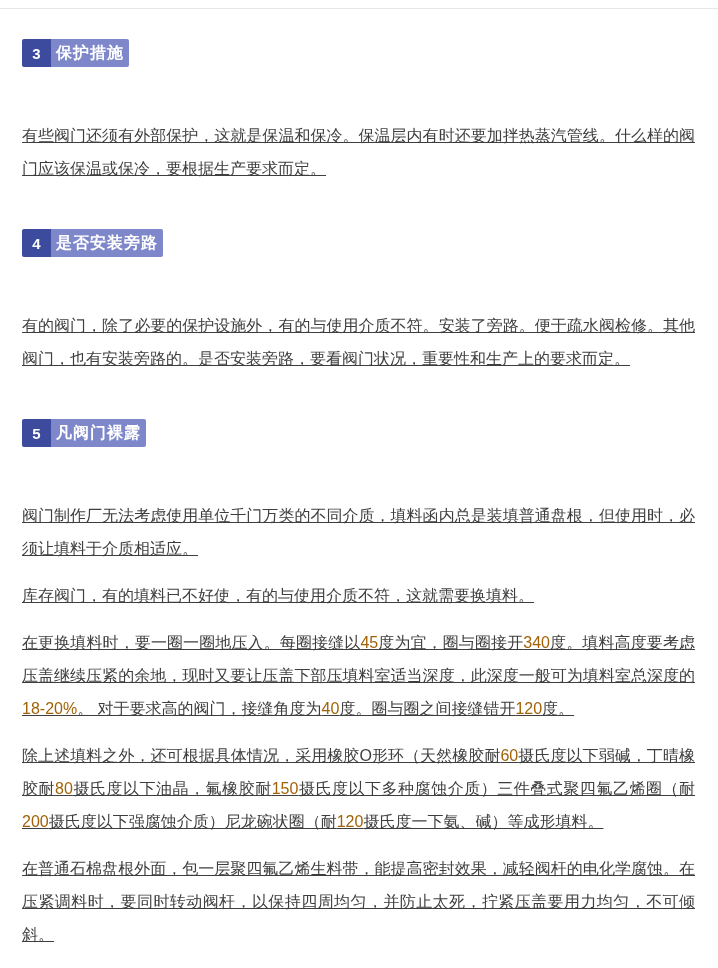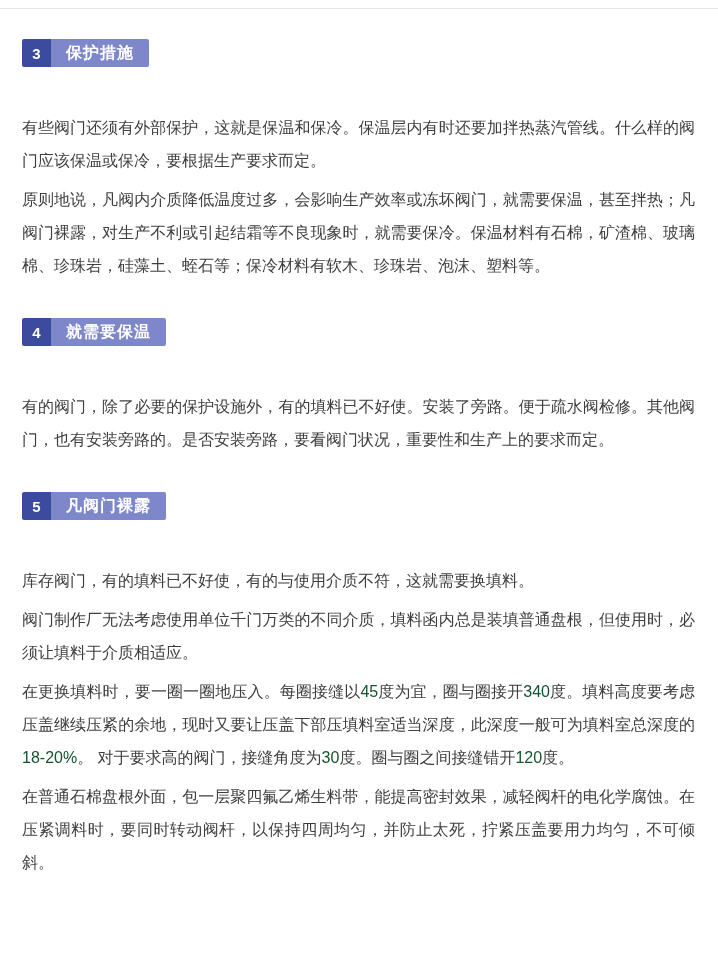--- a/index.html
+++ b/index.html
@@ -39,58 +39,59 @@
     font-size: 15px;
     font-weight: bold;
   }
   .sec-title {
     display: flex;
     align-items: center;
     background: #7d87ca;
     color: #ffffff;
     font-size: 16px;
     font-weight: bold;
-    padding: 0 15px;
+    padding: 0 5px;
     letter-spacing: 1px;
   }
   .para {
     font-size: 16px;
     line-height: 33px;
     color: #3e3e3e;
     text-align: justify;
-    margin: 6px 0;
+    margin: 14px 0;
+    text-decoration: underline;
   }
-  .para .num { color: #14532d; }
+  .para .num { color: #a16207; }
 </style>
 </head>
 <body>
 
 <div class="page">
   <div class="top-divider"></div>
 
   <div class="sec">
     <div class="sec-header">
       <span class="sec-num">3</span>
       <span class="sec-title">保护措施</span>
     </div>
     <p class="para">有些阀门还须有外部保护，这就是保温和保冷。保温层内有时还要加拌热蒸汽管线。什么样的阀门应该保温或保冷，要根据生产要求而定。</p>
-    <p class="para">原则地说，凡阀内介质降低温度过多，会影响生产效率或冻坏阀门，就需要保温，甚至拌热；凡阀门裸露，对生产不利或引起结霜等不良现象时，就需要保冷。保温材料有石棉，矿渣棉、玻璃棉、珍珠岩，硅藻土、蛭石等；保冷材料有软木、珍珠岩、泡沫、塑料等。</p>
   </div>
 
   <div class="sec">
     <div class="sec-header">
       <span class="sec-num">4</span>
-      <span class="sec-title">就需要保温</span>
+      <span class="sec-title">是否安装旁路</span>
     </div>
-    <p class="para">有的阀门，除了必要的保护设施外，有的填料已不好使。安装了旁路。便于疏水阀检修。其他阀门，也有安装旁路的。是否安装旁路，要看阀门状况，重要性和生产上的要求而定。</p>
+    <p class="para">有的阀门，除了必要的保护设施外，有的与使用介质不符。安装了旁路。便于疏水阀检修。其他阀门，也有安装旁路的。是否安装旁路，要看阀门状况，重要性和生产上的要求而定。</p>
   </div>
 
   <div class="sec">
     <div class="sec-header">
       <span class="sec-num">5</span>
       <span class="sec-title">凡阀门裸露</span>
     </div>
+    <p class="para">阀门制作厂无法考虑使用单位千门万类的不同介质，填料函内总是装填普通盘根，但使用时，必须让填料于介质相适应。</p>
     <p class="para">库存阀门，有的填料已不好使，有的与使用介质不符，这就需要换填料。</p>
-    <p class="para">阀门制作厂无法考虑使用单位千门万类的不同介质，填料函内总是装填普通盘根，但使用时，必须让填料于介质相适应。</p>
-    <p class="para">在更换填料时，要一圈一圈地压入。每圈接缝以<span class="num">45</span>度为宜，圈与圈接开<span class="num">340</span>度。填料高度要考虑压盖继续压紧的余地，现时又要让压盖下部压填料室适当深度，此深度一般可为填料室总深度的<span class="num">18-20%</span>。 对于要求高的阀门，接缝角度为<span class="num">30</span>度。圈与圈之间接缝错开<span class="num">120</span>度。</p>
+    <p class="para">在更换填料时，要一圈一圈地压入。每圈接缝以<span class="num">45</span>度为宜，圈与圈接开<span class="num">340</span>度。填料高度要考虑压盖继续压紧的余地，现时又要让压盖下部压填料室适当深度，此深度一般可为填料室总深度的<span class="num">18-20%</span>。 对于要求高的阀门，接缝角度为<span class="num">40</span>度。圈与圈之间接缝错开<span class="num">120</span>度。</p>
+    <p class="para">除上述填料之外，还可根据具体情况，采用橡胶O形环（天然橡胶耐<span class="num">60</span>摄氏度以下弱碱，丁晴橡胶耐<span class="num">80</span>摄氏度以下油晶，氟橡胶耐<span class="num">150</span>摄氏度以下多种腐蚀介质）三件叠式聚四氟乙烯圈（耐<span class="num">200</span>摄氏度以下强腐蚀介质）尼龙碗状圈（耐<span class="num">120</span>摄氏度一下氨、碱）等成形填料。</p>
     <p class="para">在普通石棉盘根外面，包一层聚四氟乙烯生料带，能提高密封效果，减轻阀杆的电化学腐蚀。在压紧调料时，要同时转动阀杆，以保持四周均匀，并防止太死，拧紧压盖要用力均匀，不可倾斜。</p>
   </div>
 </div>
 
 </body></html>

